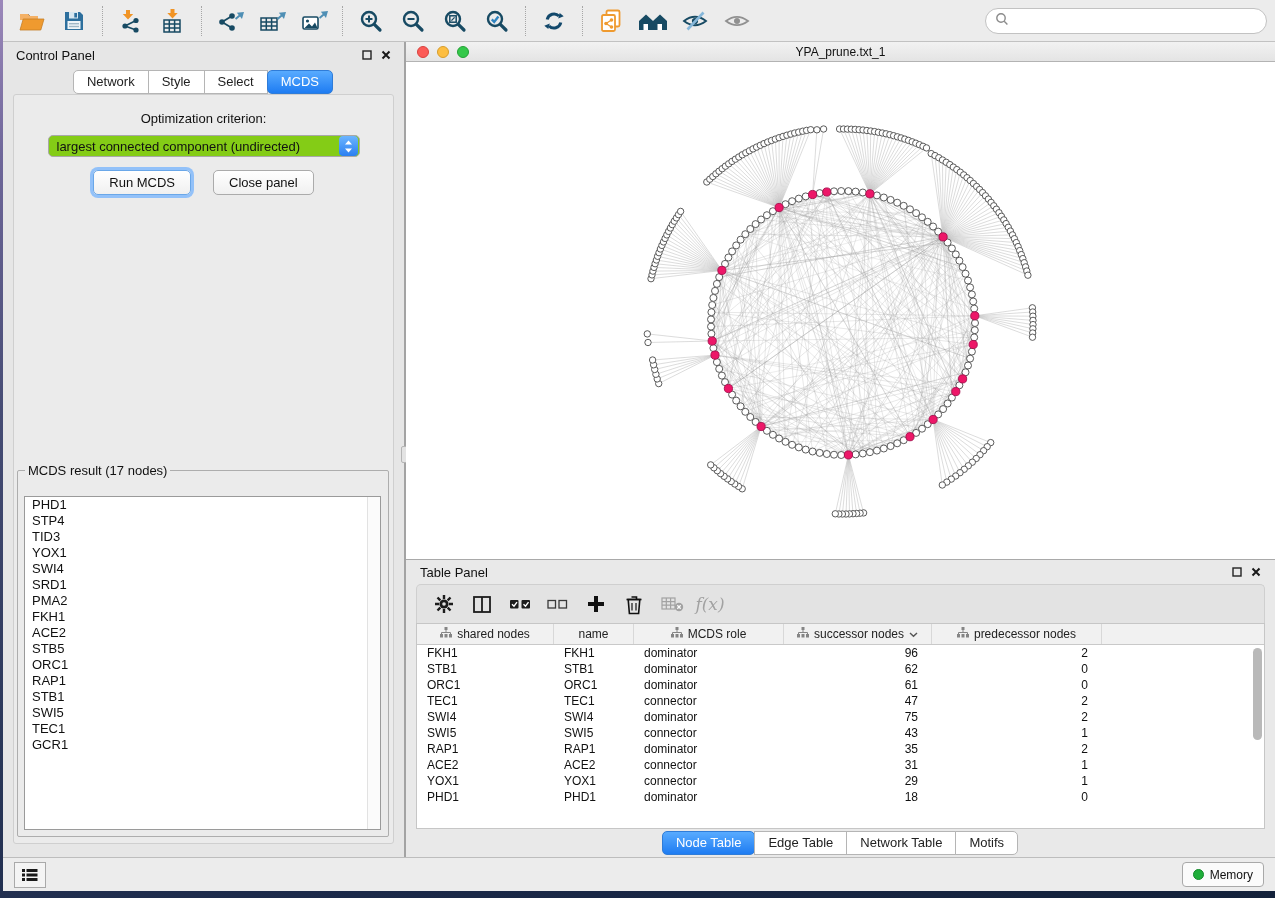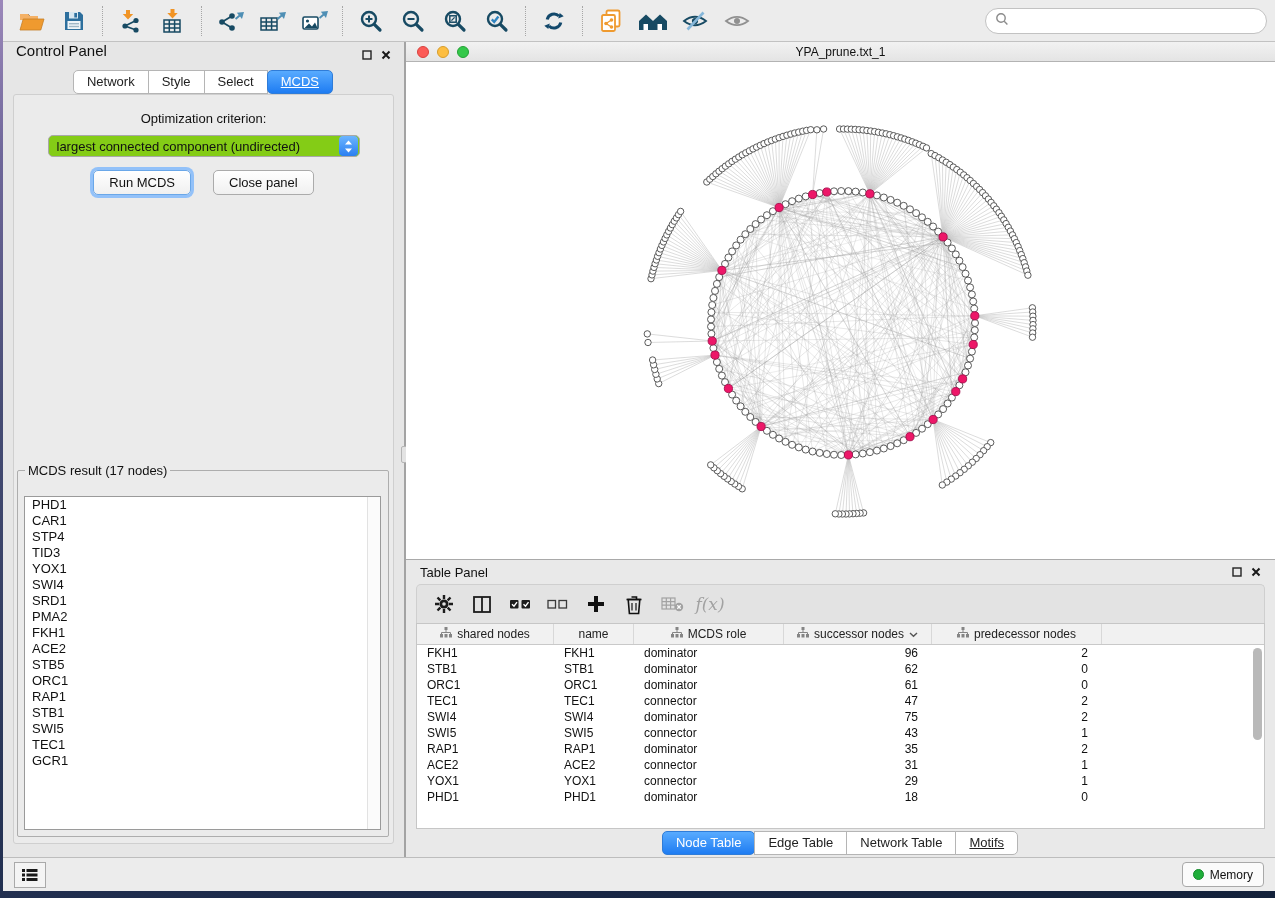--- a/index.html
+++ b/index.html
@@ -17,27 +17,27 @@
   .tb-sep{width:0;height:30px;border-left:1px dotted #a6a6a6;margin:0 7px;}
   .search-wrap{margin-left:auto;width:262px;height:24px;background:#fff;border:1px solid #c2c2c2;
            border-radius:13px;display:flex;align-items:center;padding:0 9px;gap:6px;}
   .search-wrap input{border:none;outline:none;flex:1;font-size:12px;background:transparent;font-family:inherit;}
 
   
   .main{flex:1;display:flex;min-height:0;}
 
   
   .control-panel{width:401px;flex:0 0 auto;background:#e6e6e6;position:relative;}
-  .cp-header{height:26px;display:flex;padding:0 13px;font-size:15px;}
+  .cp-header{height:26px;display:flex;align-items:center;padding:0 13px;font-size:13px;}
   .win-controls{margin-left:auto;display:flex;gap:9px;align-items:center;}
   .win-controls span{display:flex;align-items:center;}
   .cp-tabs{position:absolute;top:28px;left:0;right:0;display:flex;justify-content:center;z-index:3;}
   .tab{background:#fff;border:1px solid #b5b5b5;padding:3px 13px 4px 13px;font-size:13px;margin-left:-1px;color:#222;}
   .tab:first-child{border-radius:5px 0 0 5px;}
-  .tab:last-child{border-radius:0 5px 5px 0;text-decoration:underline;}
+  .tab:last-child{border-radius:0 5px 5px 0;}
   .tab.active{background:linear-gradient(#58abff,#1e7cf2);color:#fff;border-color:#2f7cd8;border-radius:5px;}
   .cp-inner{position:absolute;left:10px;right:10px;top:52px;bottom:13px;background:#ebebeb;
             border:1px solid #cfcfcf;border-radius:3px;}
   .opt-label{text-align:center;font-size:13px;margin-top:16px;}
   .select{width:312px;height:22px;margin:9px auto 0 auto;background:#84cc16;border:1px solid #a8a8a8;border-radius:5px;
           display:flex;align-items:center;font-size:13px;box-sizing:border-box;}
   .select .sel-text{flex:1;padding-left:8px;white-space:nowrap;overflow:hidden;}
   .stepper{width:19px;height:20px;border-radius:4px;margin-right:1px;background:linear-gradient(#6cb5ff,#2a7ff1);
           display:flex;align-items:center;justify-content:center;}
   .btn-row{display:flex;justify-content:center;gap:22px;margin-top:13px;}
@@ -297,21 +297,20 @@
         </div>
         <div class="btn-row">
           <div class="pbtn focus">Run MCDS</div>
           <div class="pbtn">Close panel</div>
         </div>
         <fieldset class="mcds">
           <legend>MCDS result (17 nodes)</legend>
           <div class="mcds-list" id="mcdsList">
             <div class="mcds-track"></div>
           <div class="mcds-item">PHD1</div>
-              <div class="mcds-item">CAR1</div>
               <div class="mcds-item">STP4</div>
               <div class="mcds-item">TID3</div>
               <div class="mcds-item">YOX1</div>
               <div class="mcds-item">SWI4</div>
               <div class="mcds-item">SRD1</div>
               <div class="mcds-item">PMA2</div>
               <div class="mcds-item">FKH1</div>
               <div class="mcds-item">ACE2</div>
               <div class="mcds-item">STB5</div>
               <div class="mcds-item">ORC1</div>

